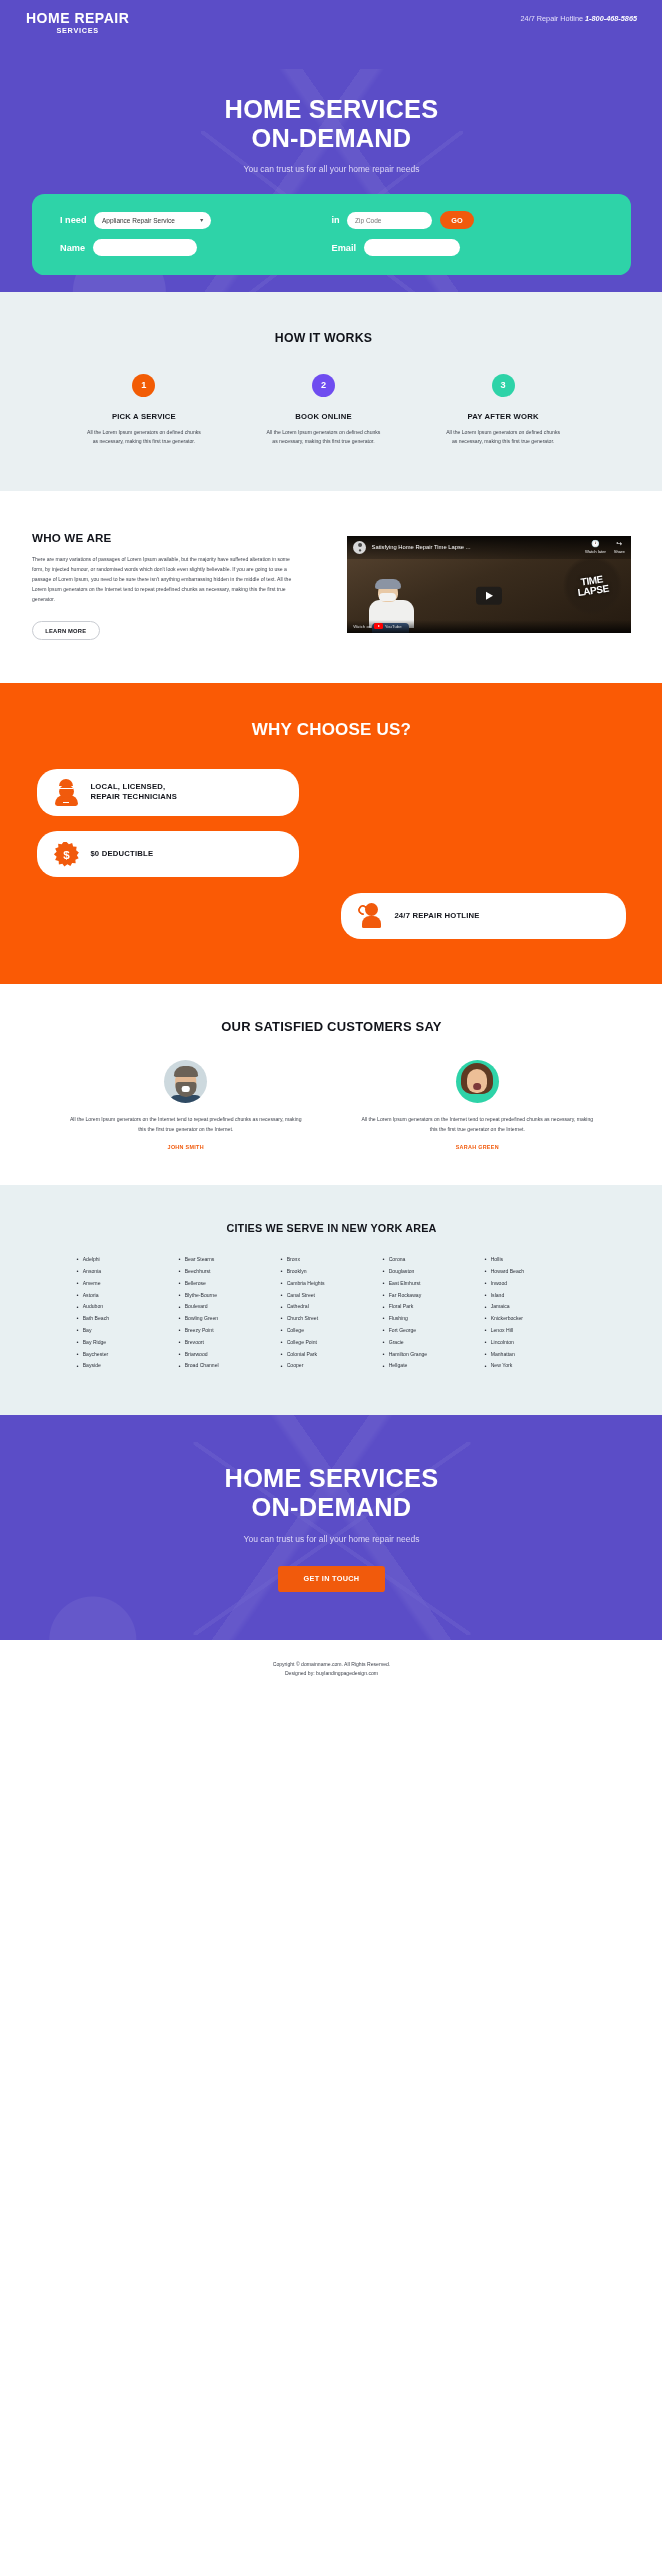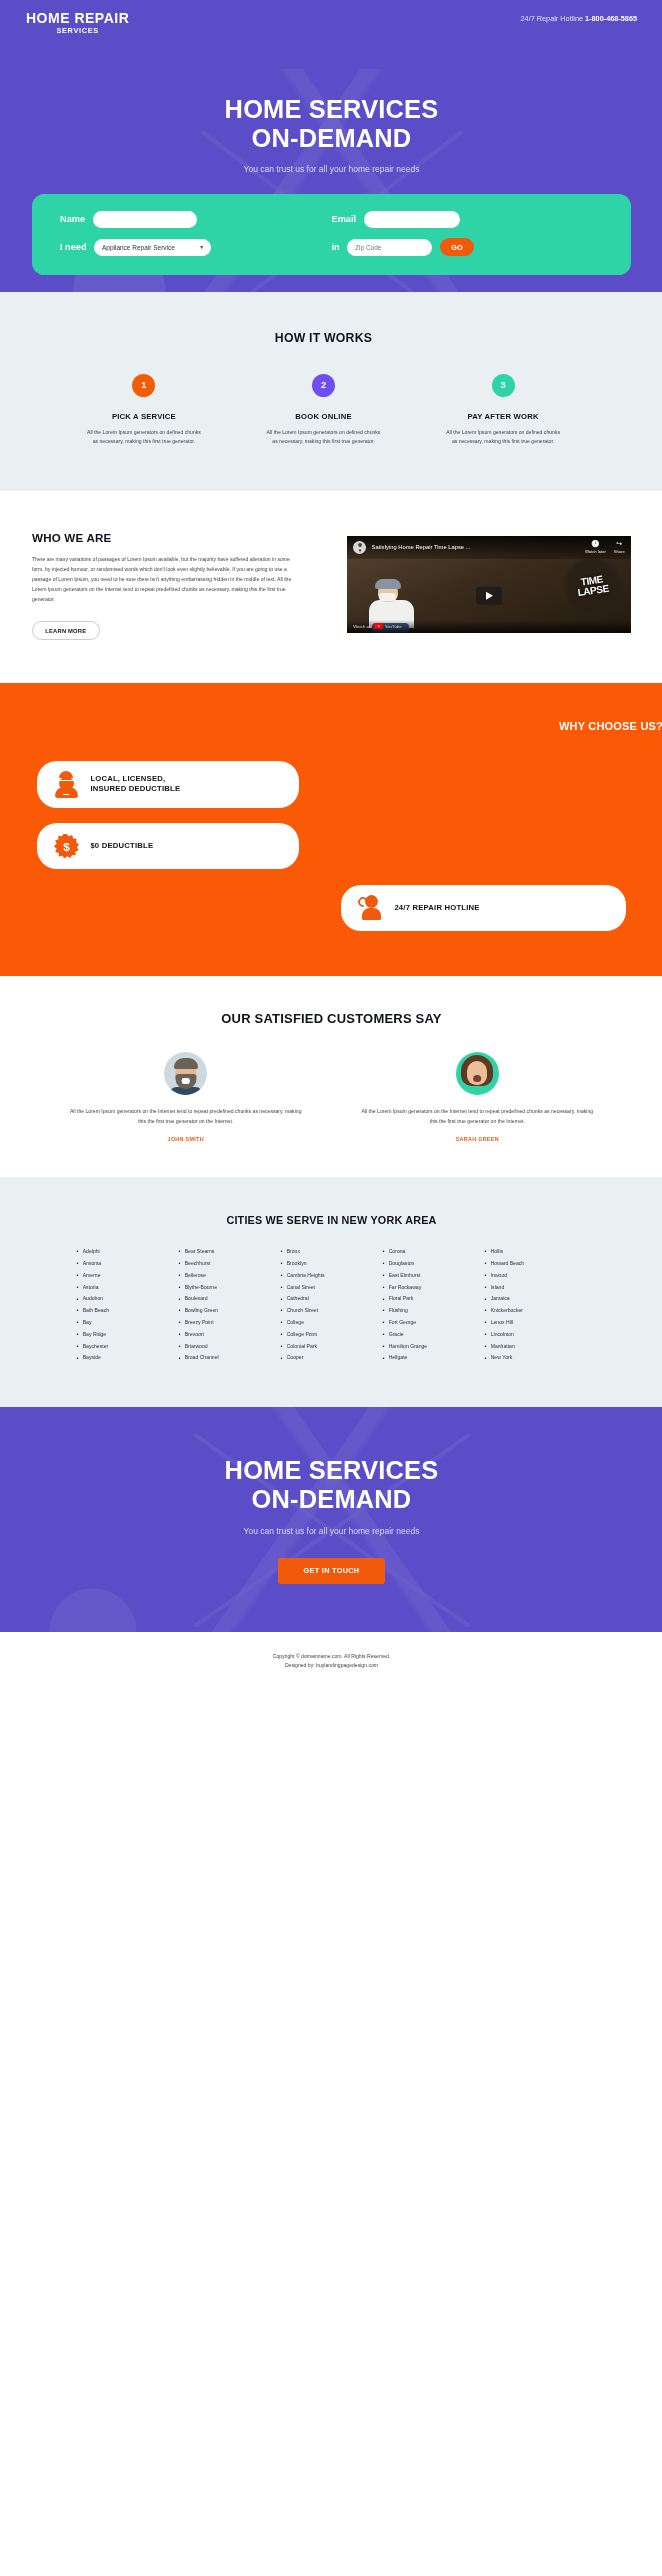--- a/index.html
+++ b/index.html
@@ -41,21 +41,21 @@
   }
   .logo { line-height:1.05; }
   .logo-1 {
     color:#fff; font-weight:bold; font-size:14px; letter-spacing:0.5px;
   }
   .logo-2 {
     color:#fff; font-weight:bold; font-size:7.3px; letter-spacing:0.7px;
     text-align:center; margin-top:1.5px;
   }
   .hotline { color:#e6e1fb; font-size:7.3px; padding-top:3.1px; }
-  .hotline b { color:#fff; font-weight:bold; }
+  .hotline b { color:#fff; font-weight:bold;font-style:italic; }
 
   .hero-title {
     position:relative; z-index:3;
     text-align:center; color:#fff; font-weight:bold;
     font-size:25.4px; line-height:1.15; letter-spacing:0.2px;
     margin-top:60px;
   }
   .hero-sub {
     position:relative; z-index:3;
     text-align:center; color:#ded9f7; font-size:8.5px; margin-top:10.8px;
@@ -212,21 +212,21 @@
     margin-left:3.1px; background:#ff0000; width:8.5px; height:6.2px;
     border-radius:1.5px; display:inline-flex; align-items:center; justify-content:center;
   }
   .v-yt:after { content:""; border-left:2.6px solid #fff;
     border-top:1.5px solid transparent; border-bottom:1.5px solid transparent; margin-left:0.8px; }
   .v-ytt { color:#ddd; font-size:4.3px; margin-left:1.9px; }
 
   
   .why { background:#fa5a05; padding:37px 0 45px 0; }
   .why-title {
-    text-align:right; color:#fff; font-weight:bold; font-size:11px;
+    text-align:center; color:#fff; font-weight:bold; font-size:17px;
     letter-spacing:0.2px;
   }
   .pill {
     background:#fff; border-radius:20px;
     display:flex; align-items:center; padding:9.2px 15.4px;
     min-height:35px;
   }
   .pill.p1 { width:262px; margin:29px 0 0 37px; }
   .pill.p2 { width:285px; margin:15.4px 37px 0 auto; }
   .pill.p3 { width:262px; margin:15.4px 0 0 37px; }
@@ -380,44 +380,44 @@
 
     <h1 class="hero-title">
       <span>HOME SERVICES</span><br>
       <span>ON-DEMAND</span>
     </h1>
     <p class="hero-sub">You can trust us for all your home repair needs</p>
 
     <div class="form-card">
       <div class="form-row">
         <div class="fld left">
-          <span class="lbl">Name</span>
-          <input class="txt name" type="text" placeholder="" style="">
-        </div>
-        <div class="fld right">
-          <span class="lbl">Email</span>
-          <input class="txt email" type="text" placeholder="" style="">
-        </div>
-      </div>
-      <div class="form-row">
-        <div class="fld left">
           <span class="lbl sm">I need</span>
           <span class="sel-wrap">
             <select class="sel">
               <option>Appliance Repair Service</option>
             </select>
             <span class="sel-arrow">▼</span>
           </span>
         </div>
         <div class="fld right">
           <span class="lbl sm">in</span>
           <input class="txt zip" type="text" placeholder="Zip Code" style="">
           <button class="go-btn">GO</button>
         </div>
       </div>
+      <div class="form-row">
+        <div class="fld left">
+          <span class="lbl">Name</span>
+          <input class="txt name" type="text" placeholder="" style="">
+        </div>
+        <div class="fld right">
+          <span class="lbl">Email</span>
+          <input class="txt email" type="text" placeholder="" style="">
+        </div>
+      </div>
     </div>
   </section>
 
   <section class="how">
     <h2 class="sec-title">HOW IT WORKS</h2>
     <div class="steps">
       <div class="step">
         <div class="circle c1">1</div>
         <div class="step-t">PICK A SERVICE</div>
         <div class="step-p">All the Lorem Ipsum generators on defined chunks as necessary, making this first true generator.</div>
@@ -481,21 +481,21 @@
     <div class="pill p1">
       <div class="pill-ic ic-tech">
         <div class="b"></div>
           <div class="t"></div>
           <div class="h"></div>
           <div class="f"></div>
           <div class="g"></div>
       </div>
       <div class="pill-tx">
         <span>LOCAL, LICENSED,</span><br>
-        <span>INSURED DEDUCTIBLE</span>
+        <span>REPAIR TECHNICIANS</span>
       </div>
     </div>
 
 
     <div class="pill p3">
       <div class="pill-ic ic-star">
         <div class="st"></div>
           <div class="d">$</div>
       </div>
       <div class="pill-tx">$0 DEDUCTIBLE</div>

